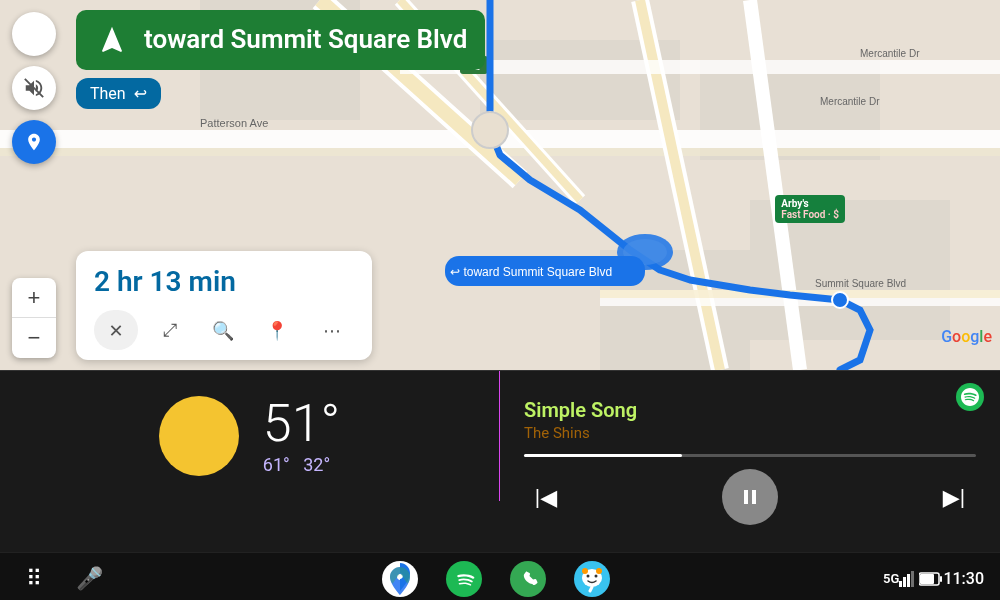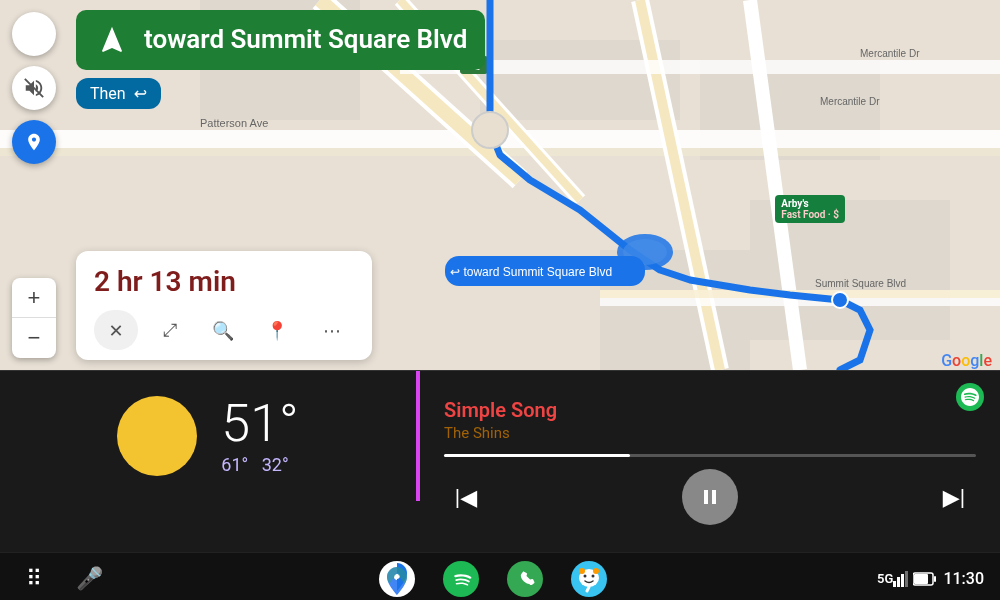--- a/index.html
+++ b/index.html
@@ -135,21 +135,21 @@
       border-radius: 12px;
       padding: 14px 18px 10px;
       min-width: 280px;
       z-index: 20;
       box-shadow: 0 2px 8px rgba(0,0,0,0.2);
     }
 
     #eta-time {
       font-size: 28px;
       font-weight: 600;
-      color: #7f1d1d;
+      color: #0369a1;
     }
 
     #eta-details {
       font-size: 14px;
       color: #555;
       margin-top: 2px;
     }
 
     #eta-source {
       font-size: 11px;
@@ -185,21 +185,21 @@
       align-items: center;
       justify-content: center;
       cursor: pointer;
       font-size: 18px;
       color: #555;
     }
 
     
     #google-logo {
       position: absolute;
-      bottom: 0;
+      bottom: 24px;
       right: 8px;
       font-size: 16px;
       font-weight: 500;
       z-index: 10;
     }
     #google-logo span:nth-child(1) { color: #4285f4; }
     #google-logo span:nth-child(2) { color: #ea4335; }
     #google-logo span:nth-child(3) { color: #fbbc05; }
     #google-logo span:nth-child(4) { color: #4285f4; }
     #google-logo span:nth-child(5) { color: #34a853; }
@@ -209,27 +209,27 @@
     #bottom-section {
       width: 1000px;
       height: 182px;
       background: #1a1a1a;
       display: flex;
       border-top: 1px solid #333;
     }
 
     
     #weather-widget {
-      width: 420px;
+      width: 500px;
       height: 130px;
       display: flex;
       align-items: center;
       justify-content: center;
       gap: 24px;
-      border-right: 4px solid #d946ef;
+      border-right: 1px solid #d946ef;
     }
 
     #sun-icon {
       width: 80px;
       height: 80px;
       background: #f4c430;
       border-radius: 50%;
       flex-shrink: 0;
     }
 
@@ -265,21 +265,21 @@
       background: #1DB954;
       border-radius: 50%;
       display: flex;
       align-items: center;
       justify-content: center;
     }
 
     #song-title {
       font-size: 20px;
       font-weight: 600;
-      color: #ef4444;
+      color: #bef264;
     }
     #song-artist {
       font-size: 15px;
       color: #a16207;
       margin-top: 2px;
     }
 
     #progress-bar-container {
       width: 100%;
       height: 3px;
@@ -610,15 +610,15 @@
       <rect x="0" y="10" width="3" height="6" fill="white"></rect>
       <rect x="4" y="6" width="3" height="10" fill="white"></rect>
       <rect x="8" y="3" width="3" height="13" fill="white"></rect>
       <rect x="12" y="0" width="3" height="16" fill="white" opacity="0.4"></rect>
     </svg>
     <svg width="24" height="14" viewBox="0 0 24 14">
       <rect x="0" y="1" width="20" height="12" rx="2" stroke="white" stroke-width="1.5" fill="none"></rect>
       <rect x="1" y="2" width="14" height="10" rx="1" fill="white"></rect>
       <rect x="21" y="4" width="2" height="6" rx="1" fill="white"></rect>
     </svg>
-    <span style="font-size:16px; font-weight:500; margin-left:6px;">11:30</span>
+    <span style="font-size:16px; font-weight:500; ">11:30</span>
   </div>
 </div>
 
 </body></html>

